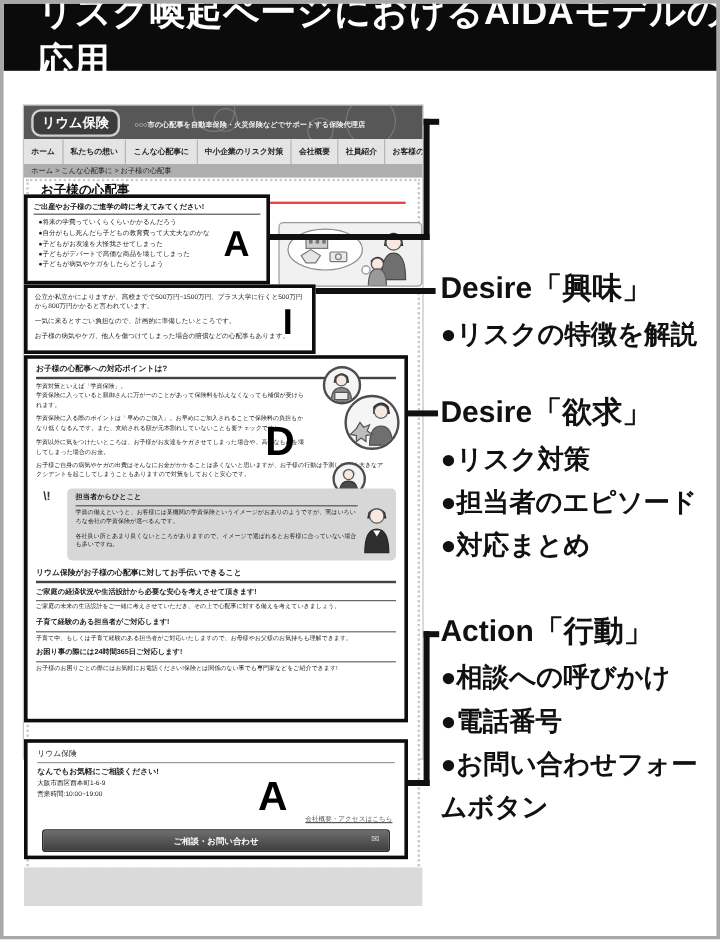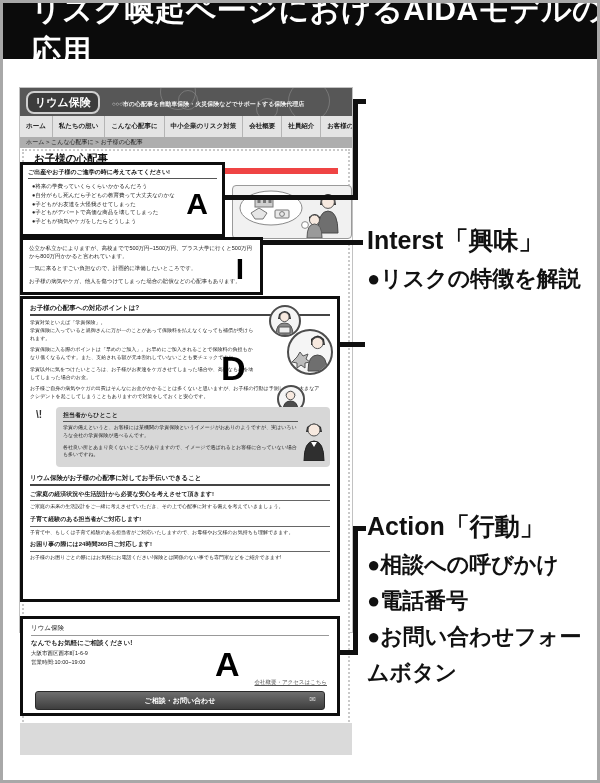--- a/index.html
+++ b/index.html
@@ -9,21 +9,21 @@
   
   .shot{position:absolute;left:17px;top:85px;width:332px;height:544px;background:#fff;box-shadow:0 0 0 1px #c2c2c2;}
   .shot-header{position:absolute;left:0;top:0;width:332px;height:28px;background:#575757;overflow:hidden;}
   .deco-circle{position:absolute;border:1px solid #8d8d8d;border-radius:50%;opacity:.6;}
   .logo{position:absolute;left:6px;top:3px;background:#3c3c3c;border:2px solid #cfcfcf;border-radius:8px;color:#fff;font-weight:bold;font-size:11px;padding:2px 7px;}
   .tagline{position:absolute;left:92px;top:12px;color:#f0f0f0;font-size:6px;font-weight:bold;white-space:nowrap;}
   .shot-nav{position:absolute;left:0;top:28px;width:332px;height:21px;background:#e4e4e4;border-bottom:1px solid #9a9a9a;display:flex;overflow:hidden;}
   .nav-item{display:flex;align-items:center;padding:0 6px;font-size:6.5px;font-weight:bold;color:#222;border-right:1px solid #b5b5b5;white-space:nowrap;}
   .shot-crumb{position:absolute;left:0;top:49px;width:332px;height:11px;background:#aeaeae;display:flex;align-items:center;padding:0 6px;box-sizing:border-box;font-size:6px;color:#222;}
   .content-frame{position:absolute;left:2px;top:61px;width:324px;height:572px;border:2px dotted #c9c9c9;background:#fff;}
-  .page-title{position:absolute;left:14px;top:64px;width:304px;font-size:10.5px;font-weight:bold;border-bottom:6px solid #ef4444;padding-bottom:2px;}
+  .page-title{position:absolute;left:14px;top:64px;width:304px;font-size:10.5px;font-weight:bold;border-bottom:2px solid #ef4444;padding-bottom:2px;}
   
   .aida-box{position:absolute;box-sizing:border-box;border:3px solid #0d0d0d;background:#fff;overflow:hidden;}
   .box-a{left:0;top:74px;width:205px;height:75px;padding:3px 5px;}
   .subhead{font-size:6px;font-weight:bold;border-bottom:1px solid #555;padding-bottom:1px;}
   .box-a ul{margin:3px 0 0 4px;padding:0;list-style:none;}
   .box-a li{font-size:5.5px;line-height:1.6;color:#222;}
   .big-letter{position:absolute;font-size:30px;font-weight:900;color:#000;line-height:1;}
   .letter-a1{right:14px;top:24px;}
   .illus{position:absolute;left:212px;top:97px;width:118px;height:52px;background:#f1f1f1;border:1px solid #9a9a9a;border-radius:4px;}
   .box-i{left:0;top:149px;width:243px;height:58px;padding:4px 6px;font-size:5.5px;line-height:1.5;color:#222;}
@@ -223,24 +223,30 @@
   <div class="conn" style="left:350px;top:96px;width:13px;height:5px;"></div>
   <div class="conn" style="left:222px;top:192px;width:133px;height:5px;"></div>
   <div class="conn" style="left:260px;top:237px;width:100px;height:5px;"></div>
   <div class="conn" style="left:337px;top:339px;width:25px;height:5px;"></div>
   <div class="conn" style="left:350px;top:523px;width:5px;height:129px;"></div>
   <div class="conn" style="left:350px;top:523px;width:13px;height:5px;"></div>
   <div class="conn" style="left:335px;top:647px;width:20px;height:5px;"></div>
 
 
   <div class="anno" style="top:223px;">
-    <div class="anno-label">Interst「興味」</div>
+    <div class="anno-label">Desire「興味」</div>
     <div class="anno-line">●リスクの特徴を解説</div>
   </div>
 
+  <div class="anno" style="top:327px;">
+    <div class="anno-label">Desire「欲求」</div>
+    <div class="anno-line">●リスク対策</div>
+    <div class="anno-line">●担当者のエピソード</div>
+    <div class="anno-line">●対応まとめ</div>
+  </div>
 
   <div class="anno" style="top:509px;">
     <div class="anno-label">Action「行動」</div>
     <div class="anno-line">●相談への呼びかけ</div>
     <div class="anno-line">●電話番号</div>
     <div class="anno-line">●お問い合わせフォームボタン</div>
   </div>
 
 </div>
 

